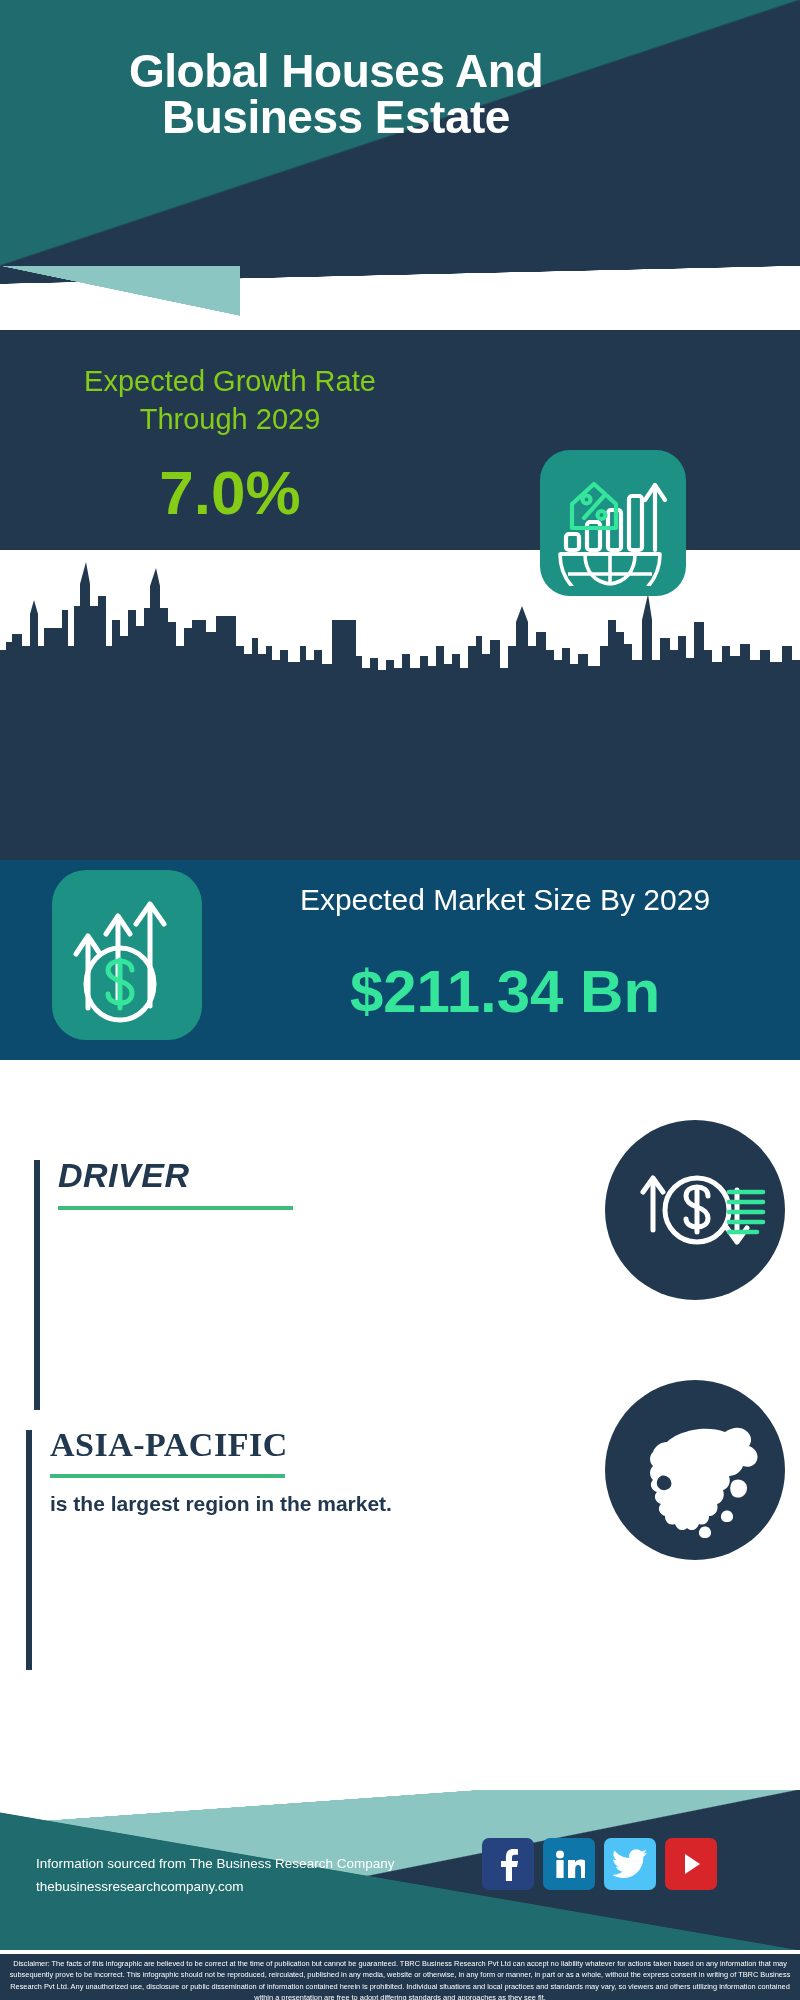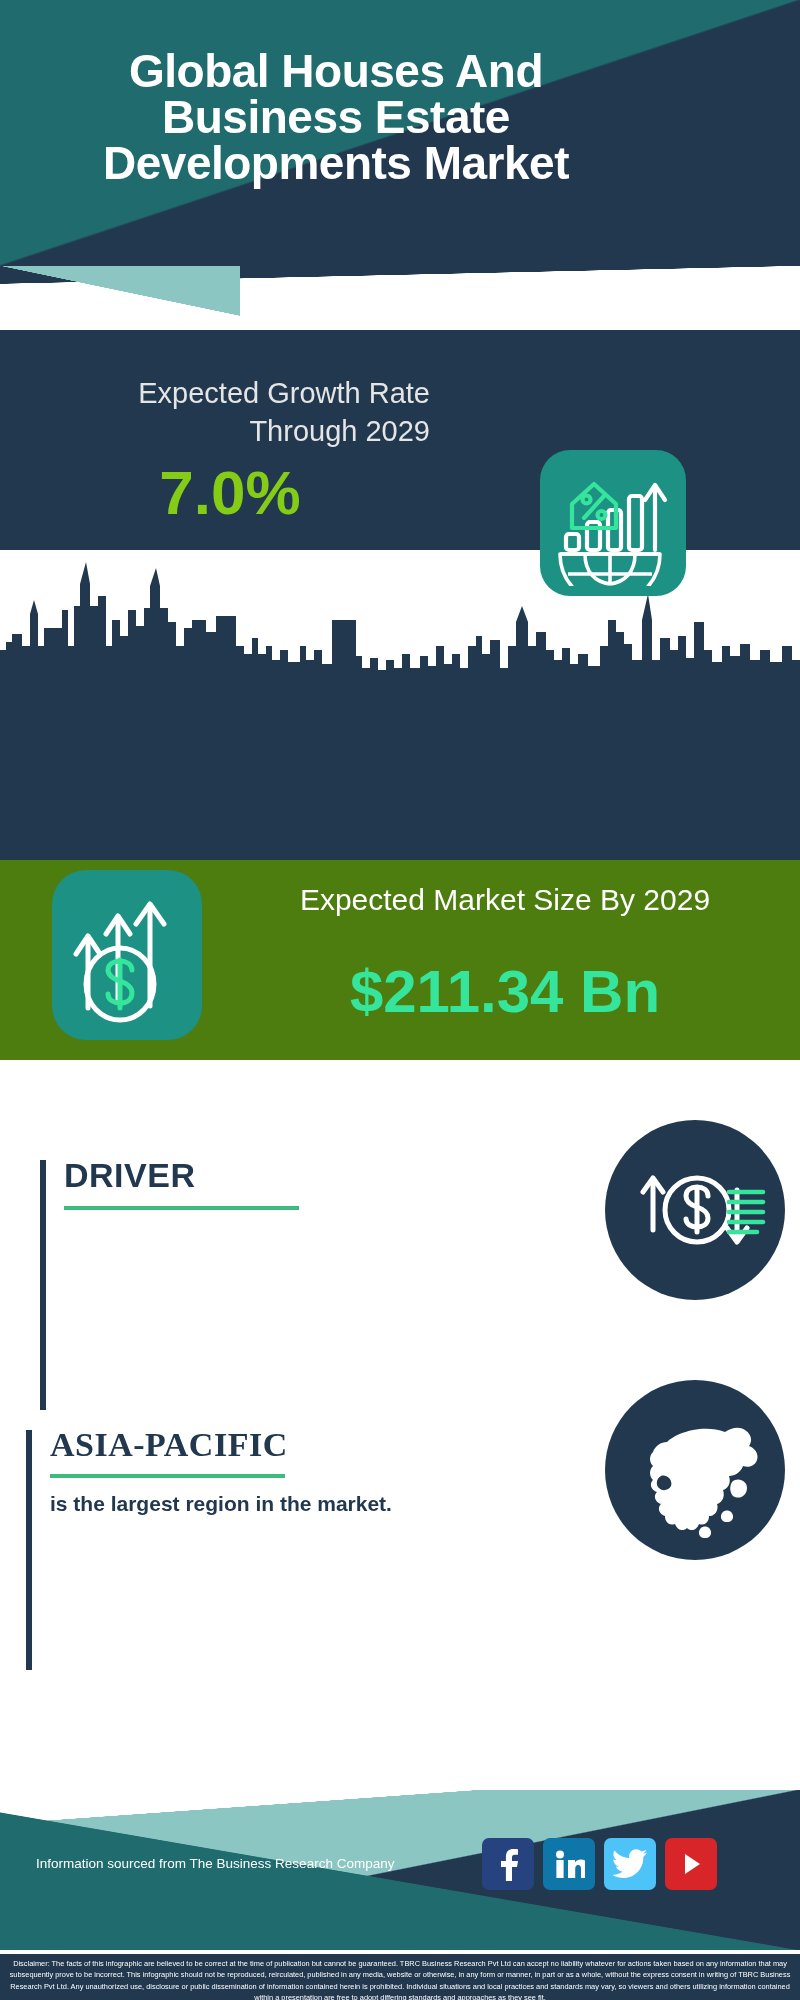--- a/index.html
+++ b/index.html
@@ -16,54 +16,54 @@
 
   
   .gapband{position:absolute;left:0;top:266px;width:800px;height:82px;background:#ffffff;overflow:hidden;}
   .gapband .wedge{position:absolute;left:0;top:0;width:240px;height:50px;
      background:linear-gradient(to bottom left,#8cc6c2 0%,#8cc6c2 49.6%,transparent 50%);}
   .gapband .slab{position:absolute;left:0;top:0;width:800px;height:18px;
      background:linear-gradient(to bottom right,#22384f 0%,#22384f 49%,#ffffff 50%);}
 
   
   .growth{position:absolute;left:0;top:330px;width:800px;height:220px;background:#22384f;}
-  .growth-text{position:absolute;left:30px;top:32px;width:400px;text-align:right;color:#e5e5e5;
-     font-size:29px;line-height:1.32;margin-top:12px;}
+  .growth-text{position:absolute;left:30px;top:32px;width:400px;text-align:center;color:#84cc16;
+     font-size:29px;line-height:1.32;}
   .growth-value{position:absolute;left:30px;top:132px;width:400px;text-align:center;color:#84cc16;
      font-size:62px;font-weight:bold;line-height:1;}
   .icon-box{position:absolute;left:540px;top:450px;width:146px;height:146px;background:#1c9184;
      border-radius:30px;z-index:4;}
   .icon-box svg{position:absolute;left:10px;top:10px;}
 
   
   .skyline-wrap{position:absolute;left:0;top:550px;width:800px;height:310px;background:#ffffff;overflow:hidden;}
   .skyline-wrap .sky-svg{position:absolute;left:0;top:0;}
   .skyline-fill{position:absolute;left:0;top:140px;width:800px;height:170px;background:#22384f;}
 
   
-  .market{position:absolute;left:0;top:860px;width:800px;height:200px;background:#4d7c0f;}
+  .market{position:absolute;left:0;top:860px;width:800px;height:200px;background:#0c4a6e;}
   .msize-icon{position:absolute;left:52px;top:870px;width:150px;height:170px;background:#1c9184;
      border-radius:34px;z-index:5;}
   .msize-icon svg{position:absolute;left:14px;top:12px;}
   .msize-text{position:absolute;left:230px;top:20px;width:550px;text-align:center;color:#ffffff;
      font-size:30px;line-height:1.3;}
   .msize-value{position:absolute;left:230px;top:102px;width:550px;text-align:center;color:#35e59b;
      font-size:60px;font-weight:bold;line-height:1;}
 
   
   .content{position:absolute;left:0;top:1060px;width:800px;height:740px;background:#ffffff;}
 
   .panel{position:absolute;}
   .panel .vbar{position:absolute;left:0;top:0;width:6px;background:#22384f;}
   .panel .heading{position:absolute;left:24px;top:-6px;color:#22384f;font-size:34px;font-weight:bold;
      letter-spacing:0.5px;}
   .panel .rule{position:absolute;left:24px;height:4px;background:#3fba7e;}
   .panel .body{position:absolute;left:24px;color:#22384f;font-size:21px;font-weight:bold;line-height:1.32;}
 
-  .driver{left:40px;top:1160px;width:430px;height:250px;}
+  .driver{left:34px;top:1160px;width:430px;height:250px;font-style:italic;}
   .driver .vbar{height:250px;}
   .driver .heading{top:-4px;}
   .driver .rule{top:46px;width:235px;}
   .driver .body{top:62px;width:400px;}
 
   .region{left:26px;top:1430px;width:430px;height:240px;}
   .region .vbar{height:240px;}
   .region .heading{top:-4px;font-family:Liberation Serif, serif;}
   .region .rule{top:44px;width:235px;}
   .region .body{top:60px;width:400px;}
@@ -96,21 +96,20 @@
 </head>
 <body>
 
 <div class="page">
 
   <div class="header">
     <div class="diag"></div>
     <div class="header-title">
       <span>Global Houses And</span>
       <span>Business Estate</span>
-      <span>Developments Market</span>
     </div>
   </div>
 
   <div class="gapband">
     <div class="slab"></div>
     <div class="wedge"></div>
   </div>
 
   <div class="growth">
     <div class="growth-text">Expected Growth Rate Through 2029</div>
@@ -236,20 +235,21 @@
   </div>
 
   <div class="footer">
     <div class="f-navy"></div>
     <div class="f-lt"></div>
     <div class="f-wht"></div>
     <div class="f-teal"></div>
 
     <div class="f-source">
       <div>Information sourced from The Business Research Company</div>
+      <div>thebusinessresearchcompany.com</div>
     </div>
 
     <div class="socials">
       <a class="soc soc-fb">
         <svg width="30" height="34" viewBox="0 0 30 34">
             <path fill="#fff" d="M19 34 V20 H24 L25 14 H19 V10.5
           C19 8.8 19.5 7.7 22 7.7 H25 V2.3 C24.2 2.2 22.4 2 20.3 2 C15.9 2 12.9 4.7 12.9 9.8 V14 H8 V20 H12.9 V34 Z"></path>
           </svg>
       </a>
       <a class="soc soc-li">

